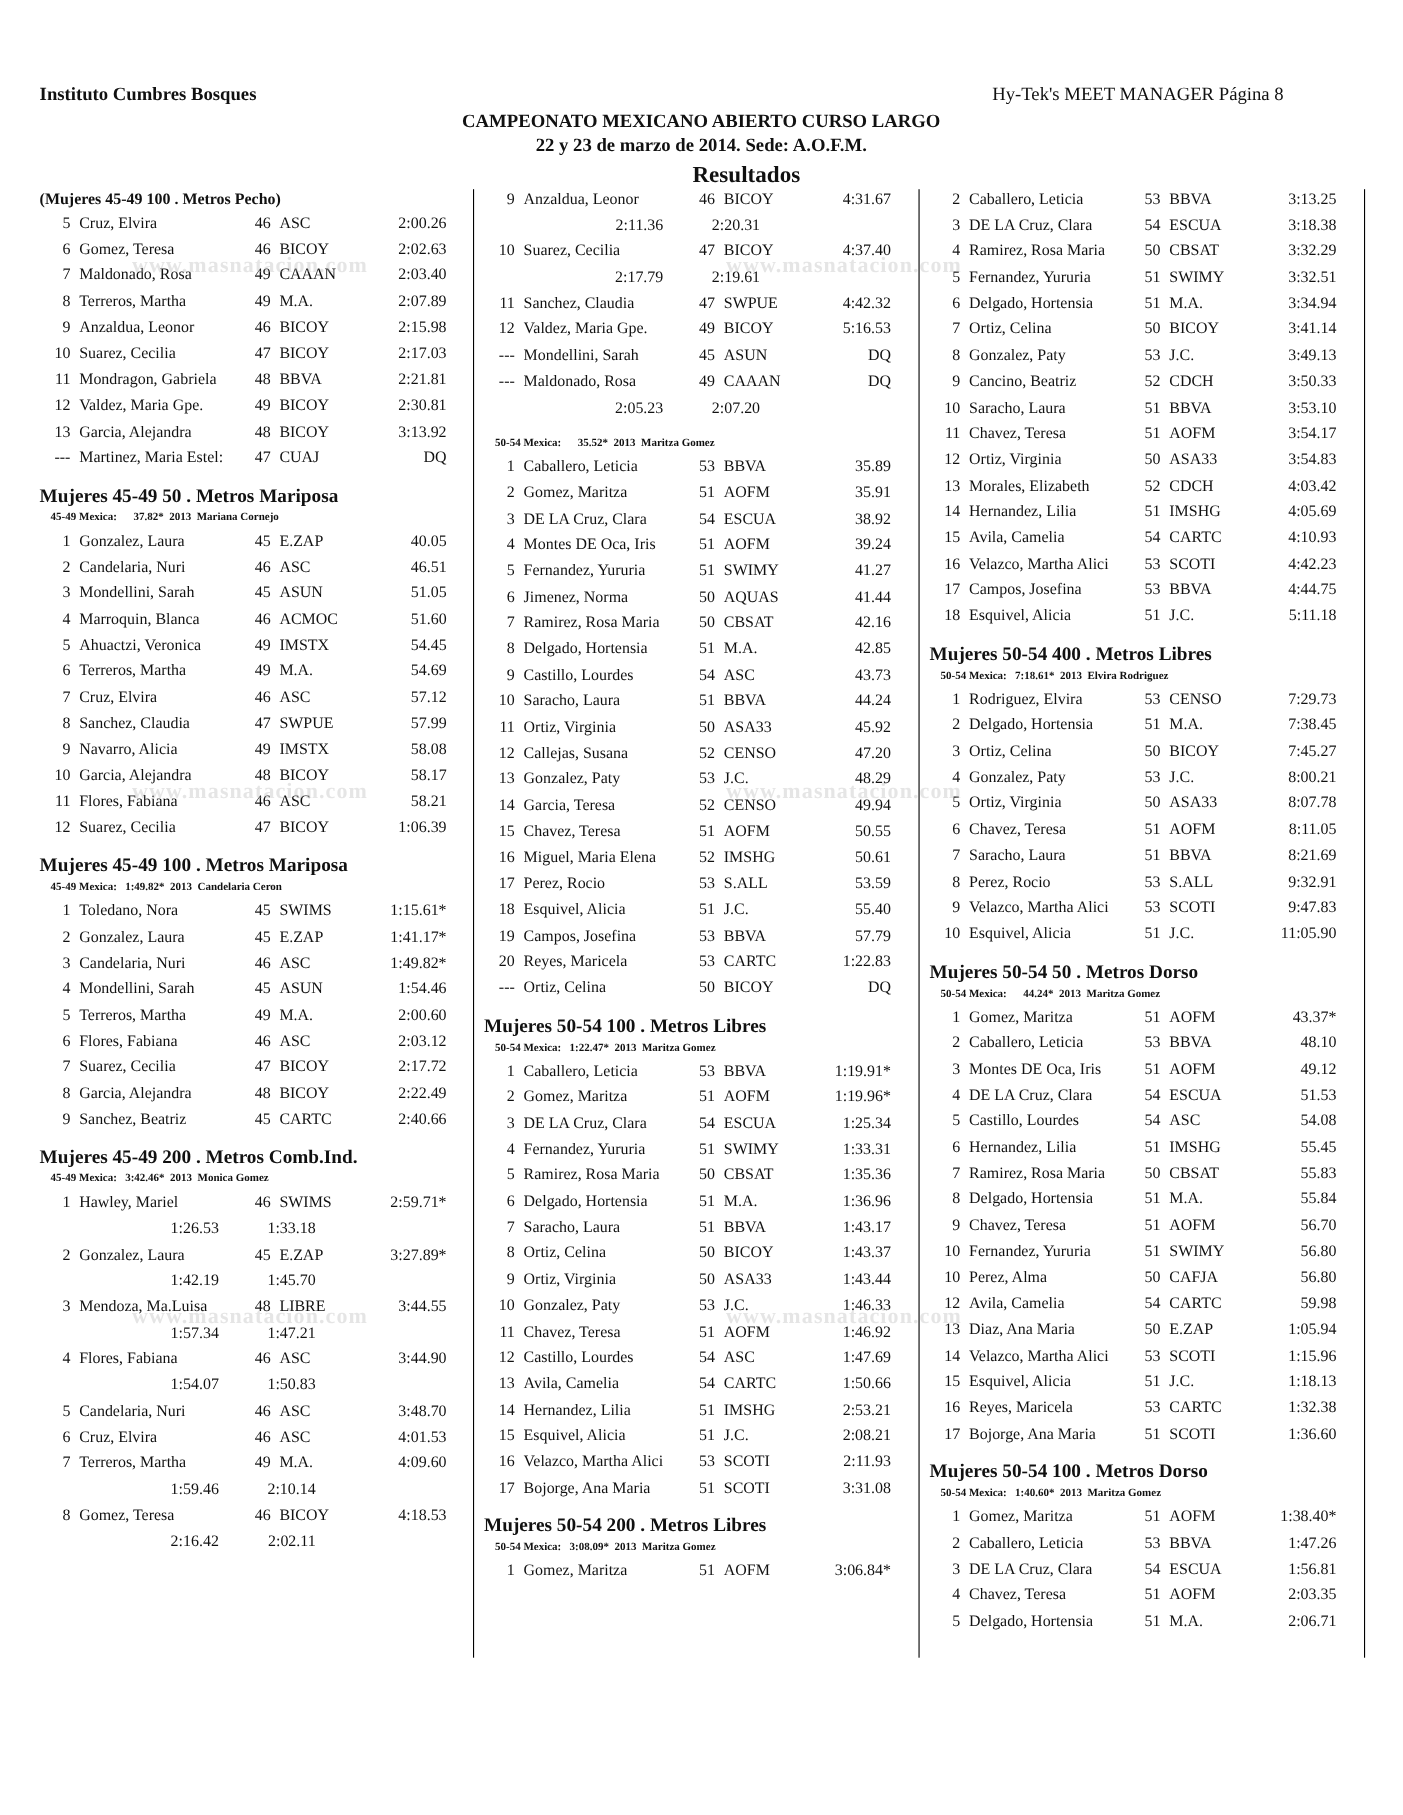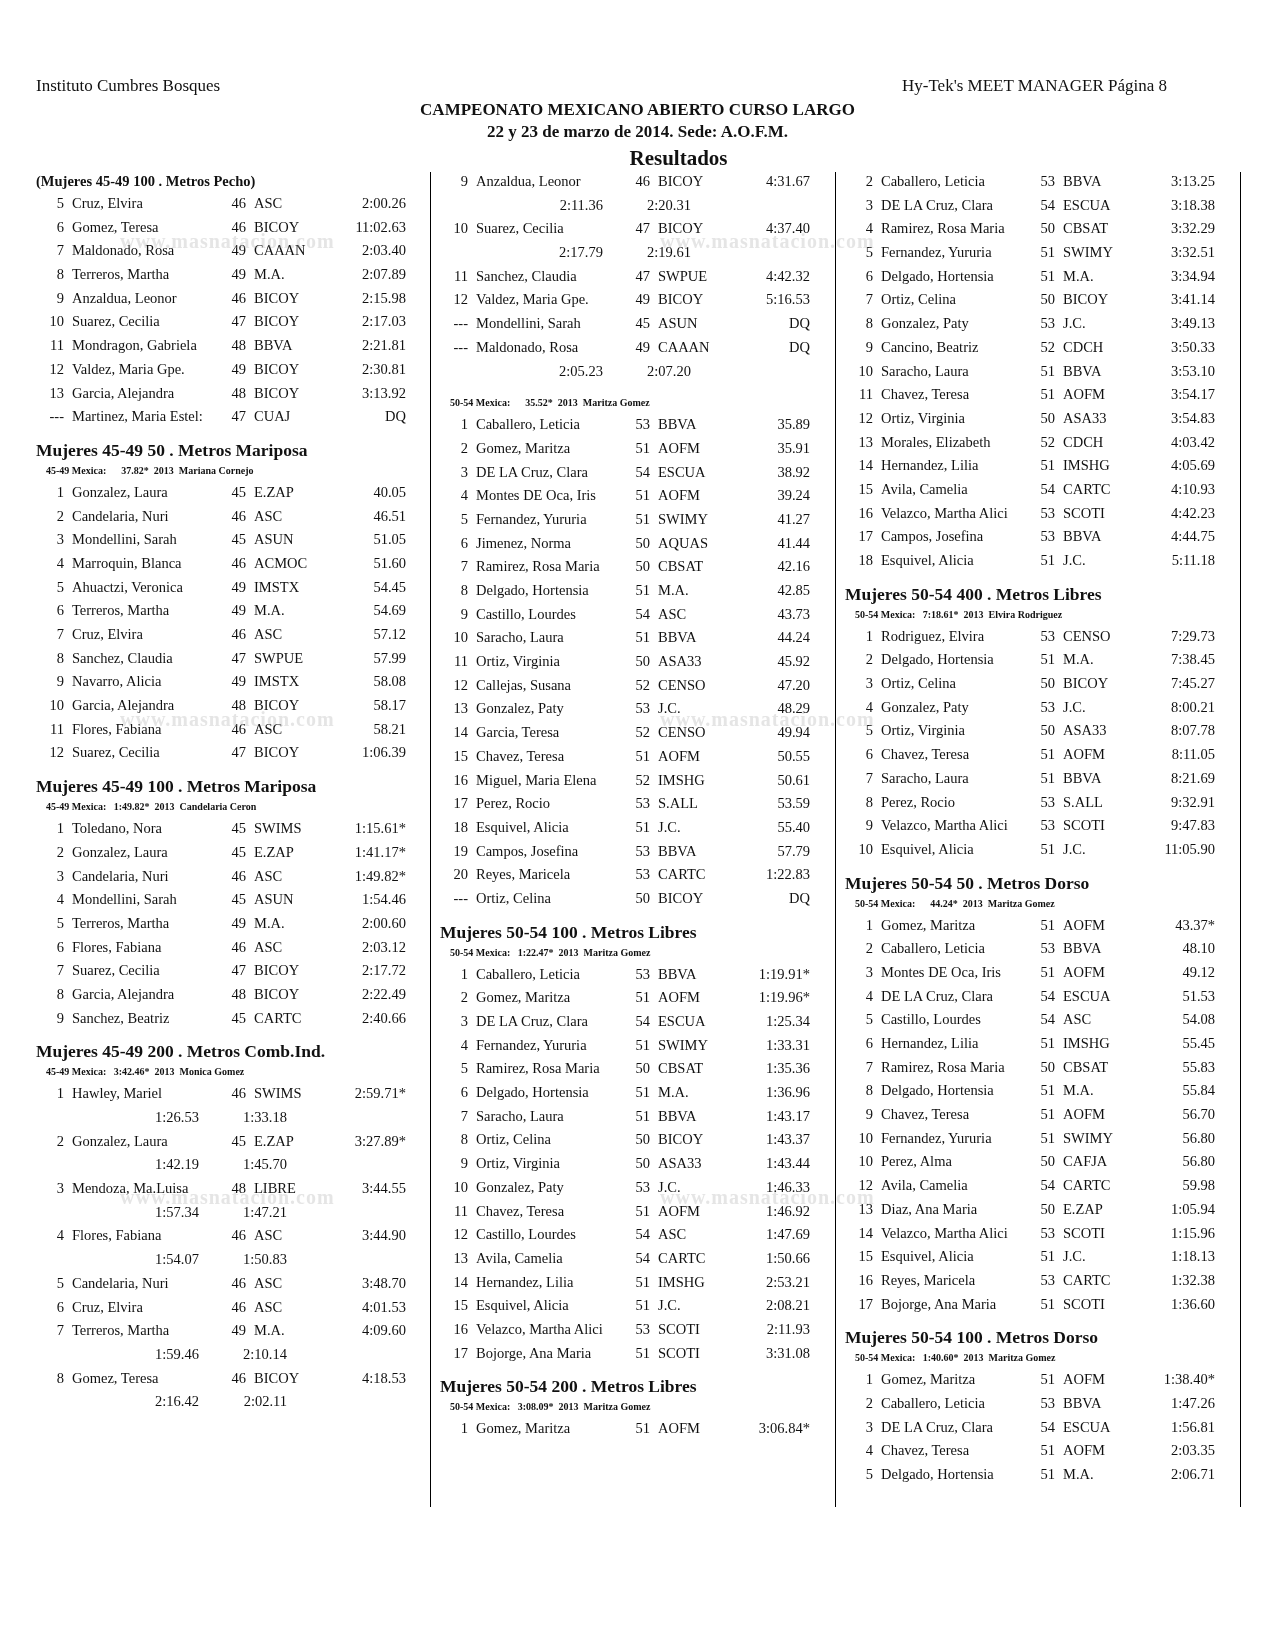--- a/index.html
+++ b/index.html
@@ -1,20 +1,20 @@
 <!DOCTYPE html>
 <html><head>
 <meta charset="utf-8">
 <style>
   html, body { margin: 0; padding: 0; background: #ffffff; }
   body {
     width: 1275px; height: 1650px; position: relative; overflow: hidden;
     font-family: "Liberation Serif", "DejaVu Serif", serif; color: #111;
   }
-  .hdr-left { position: absolute; left: 36px; top: 76px; font-size: 17px; }
+  .hdr-left { position: absolute; left: 36px; top: 76px; font-size: 17px; font-weight: bold; }
   .hdr-right { position: absolute; right: 108px; top: 76px; font-size: 17px; }
   .title { position: absolute; left: 0; width: 1275px; text-align: center; font-weight: bold; }
   .t1 { top: 100px; font-size: 17px; left: 0; padding-left: 0; }
   .t2 { top: 122px; font-size: 17px; }
   .t3 { top: 146px; font-size: 21px; margin-left: 41px; }
   .col { position: absolute; top: 170px; font-size: 14.5px; }
   .col1 { left: 36px; width: 380px; }
   .col2 { left: 440px; width: 385px; }
   .col3 { left: 845px; width: 395px; }
   .vline { position: absolute; top: 172px; width: 1px; background: #000; height: 1335px; }
@@ -56,21 +56,21 @@
         <span class="name">Cruz, Elvira</span>
         <span class="age">46</span>
         <span class="team">ASC</span>
         <span class="time">2:00.26</span>
       </div>
       <div class="row">
         <span class="place">6</span>
         <span class="name">Gomez, Teresa</span>
         <span class="age">46</span>
         <span class="team">BICOY</span>
-        <span class="time">11:02.63</span>
+        <span class="time">2:02.63</span>
       </div>
       <div class="row">
         <span class="place">7</span>
         <span class="name">Maldonado, Rosa</span>
         <span class="age">49</span>
         <span class="team">CAAAN</span>
         <span class="time">2:03.40</span>
       </div>
       <div class="row">
         <span class="place">8</span>

